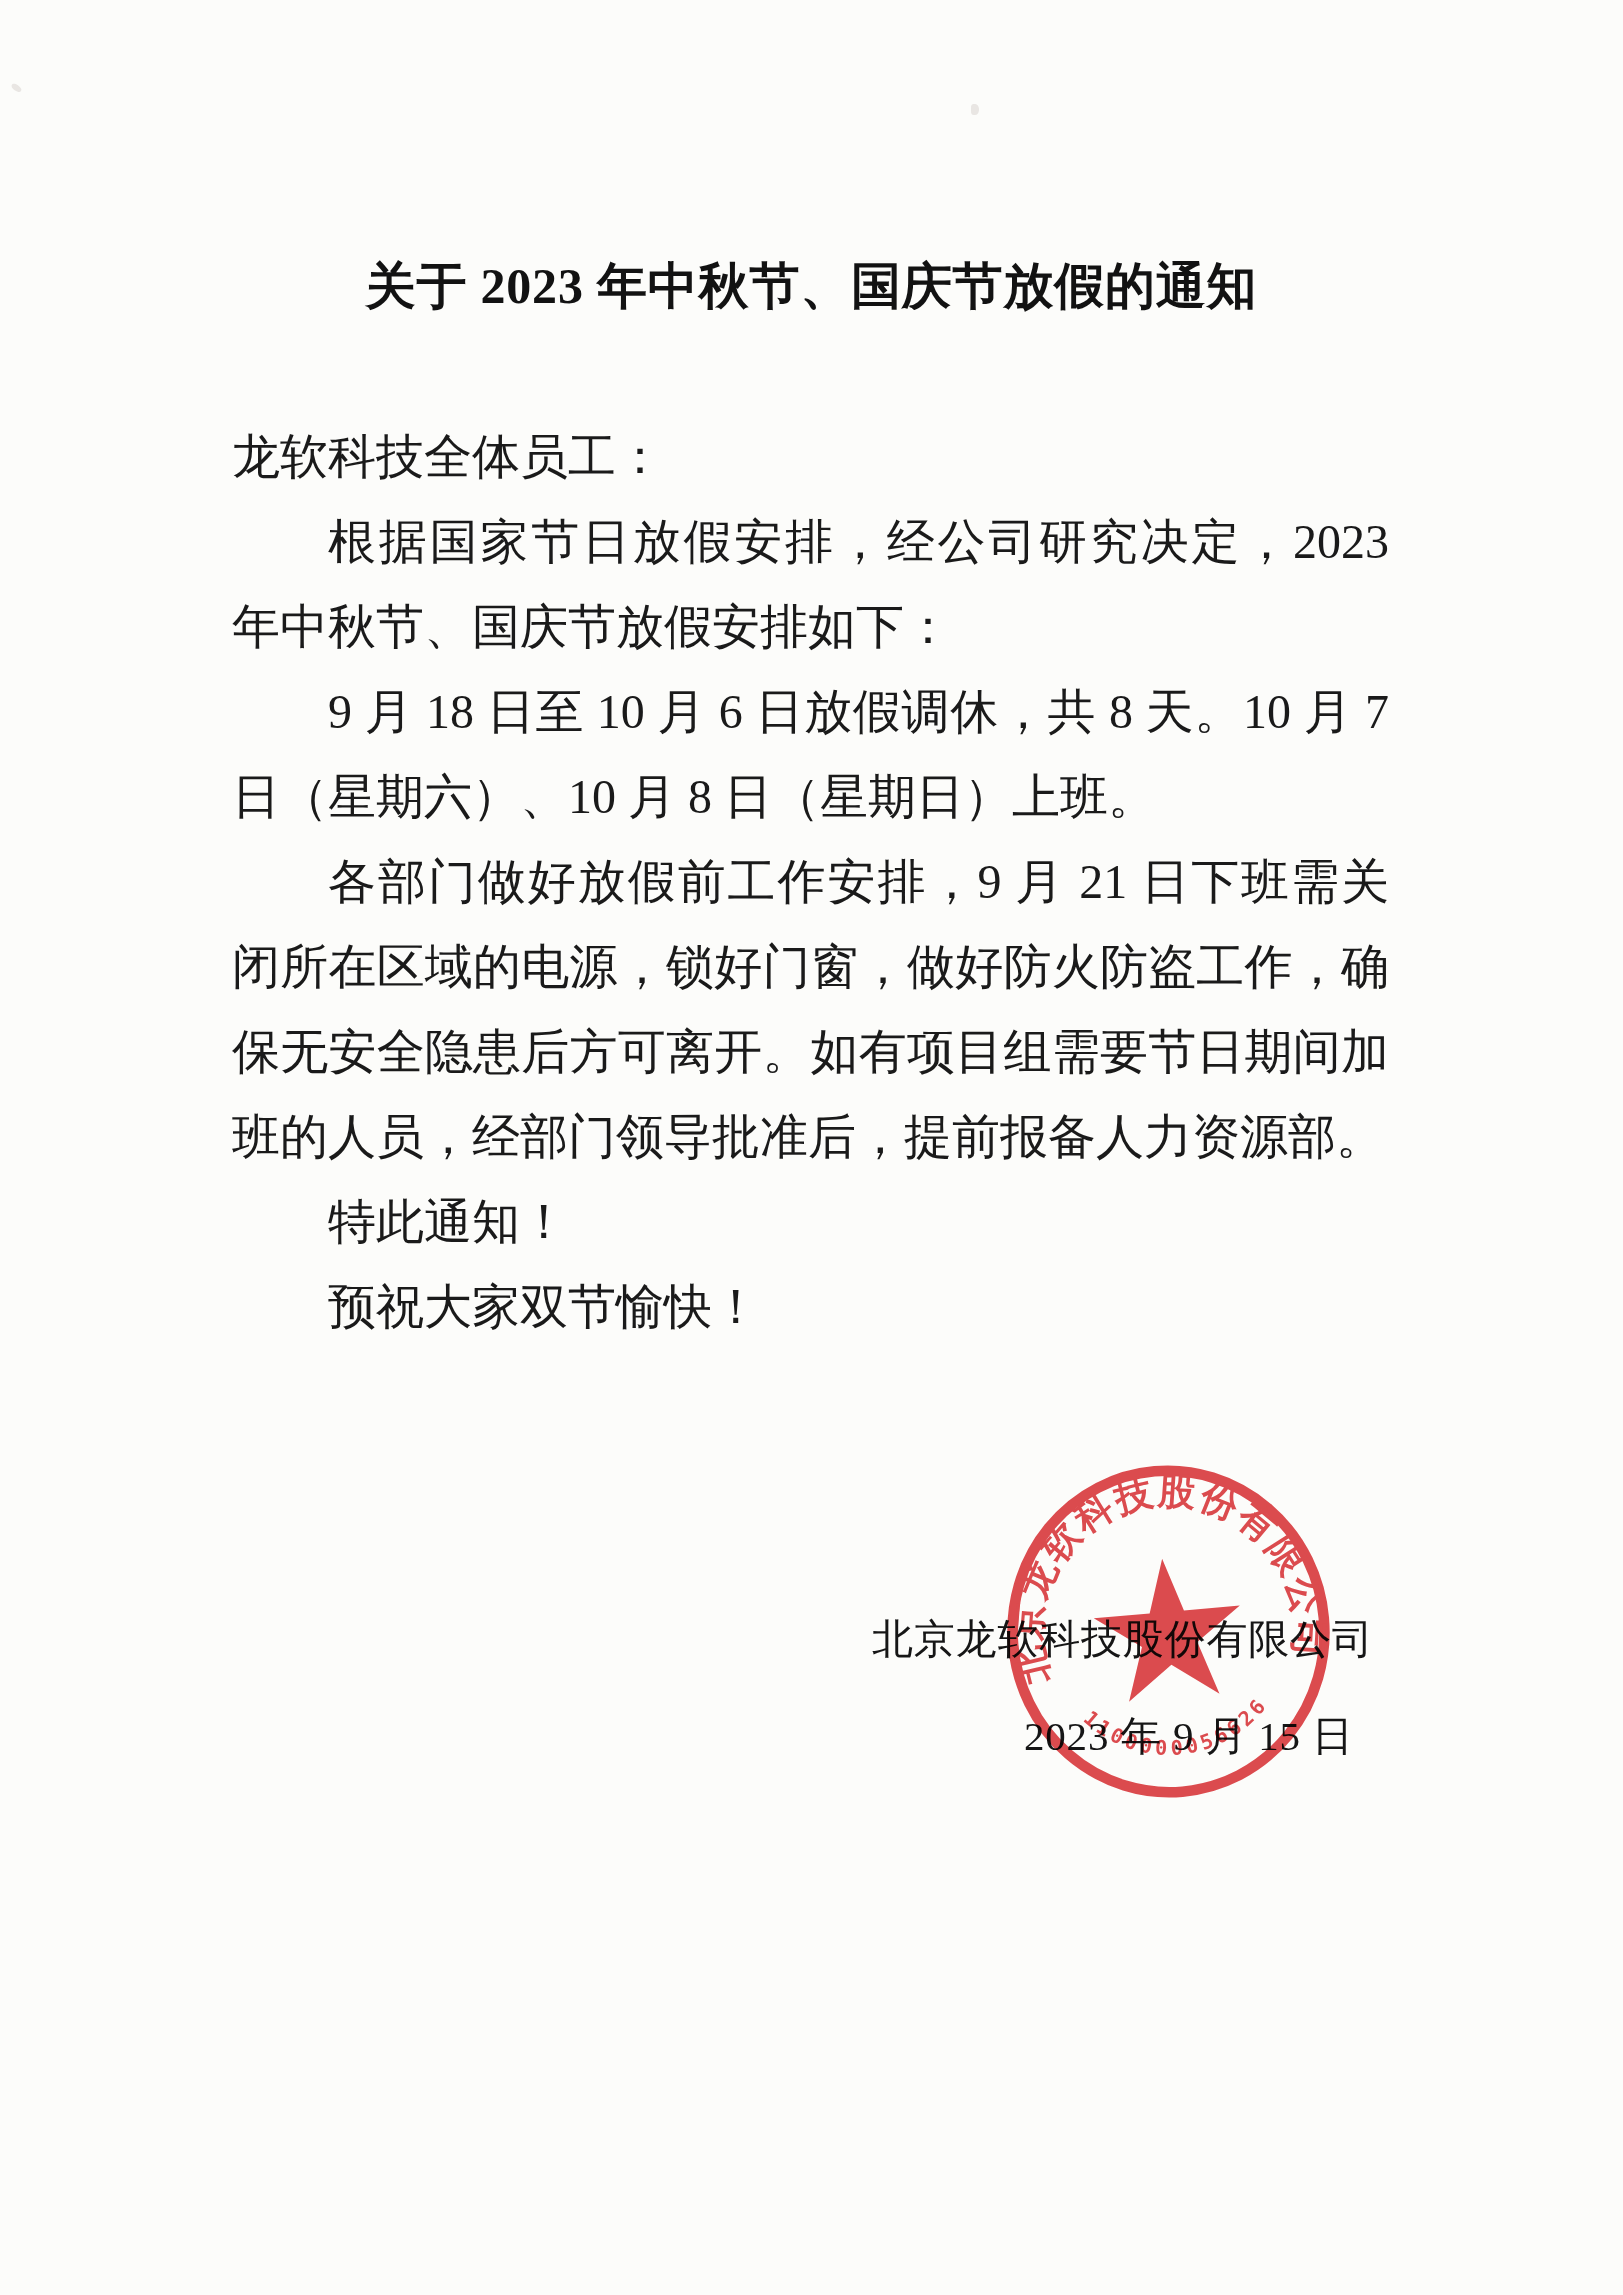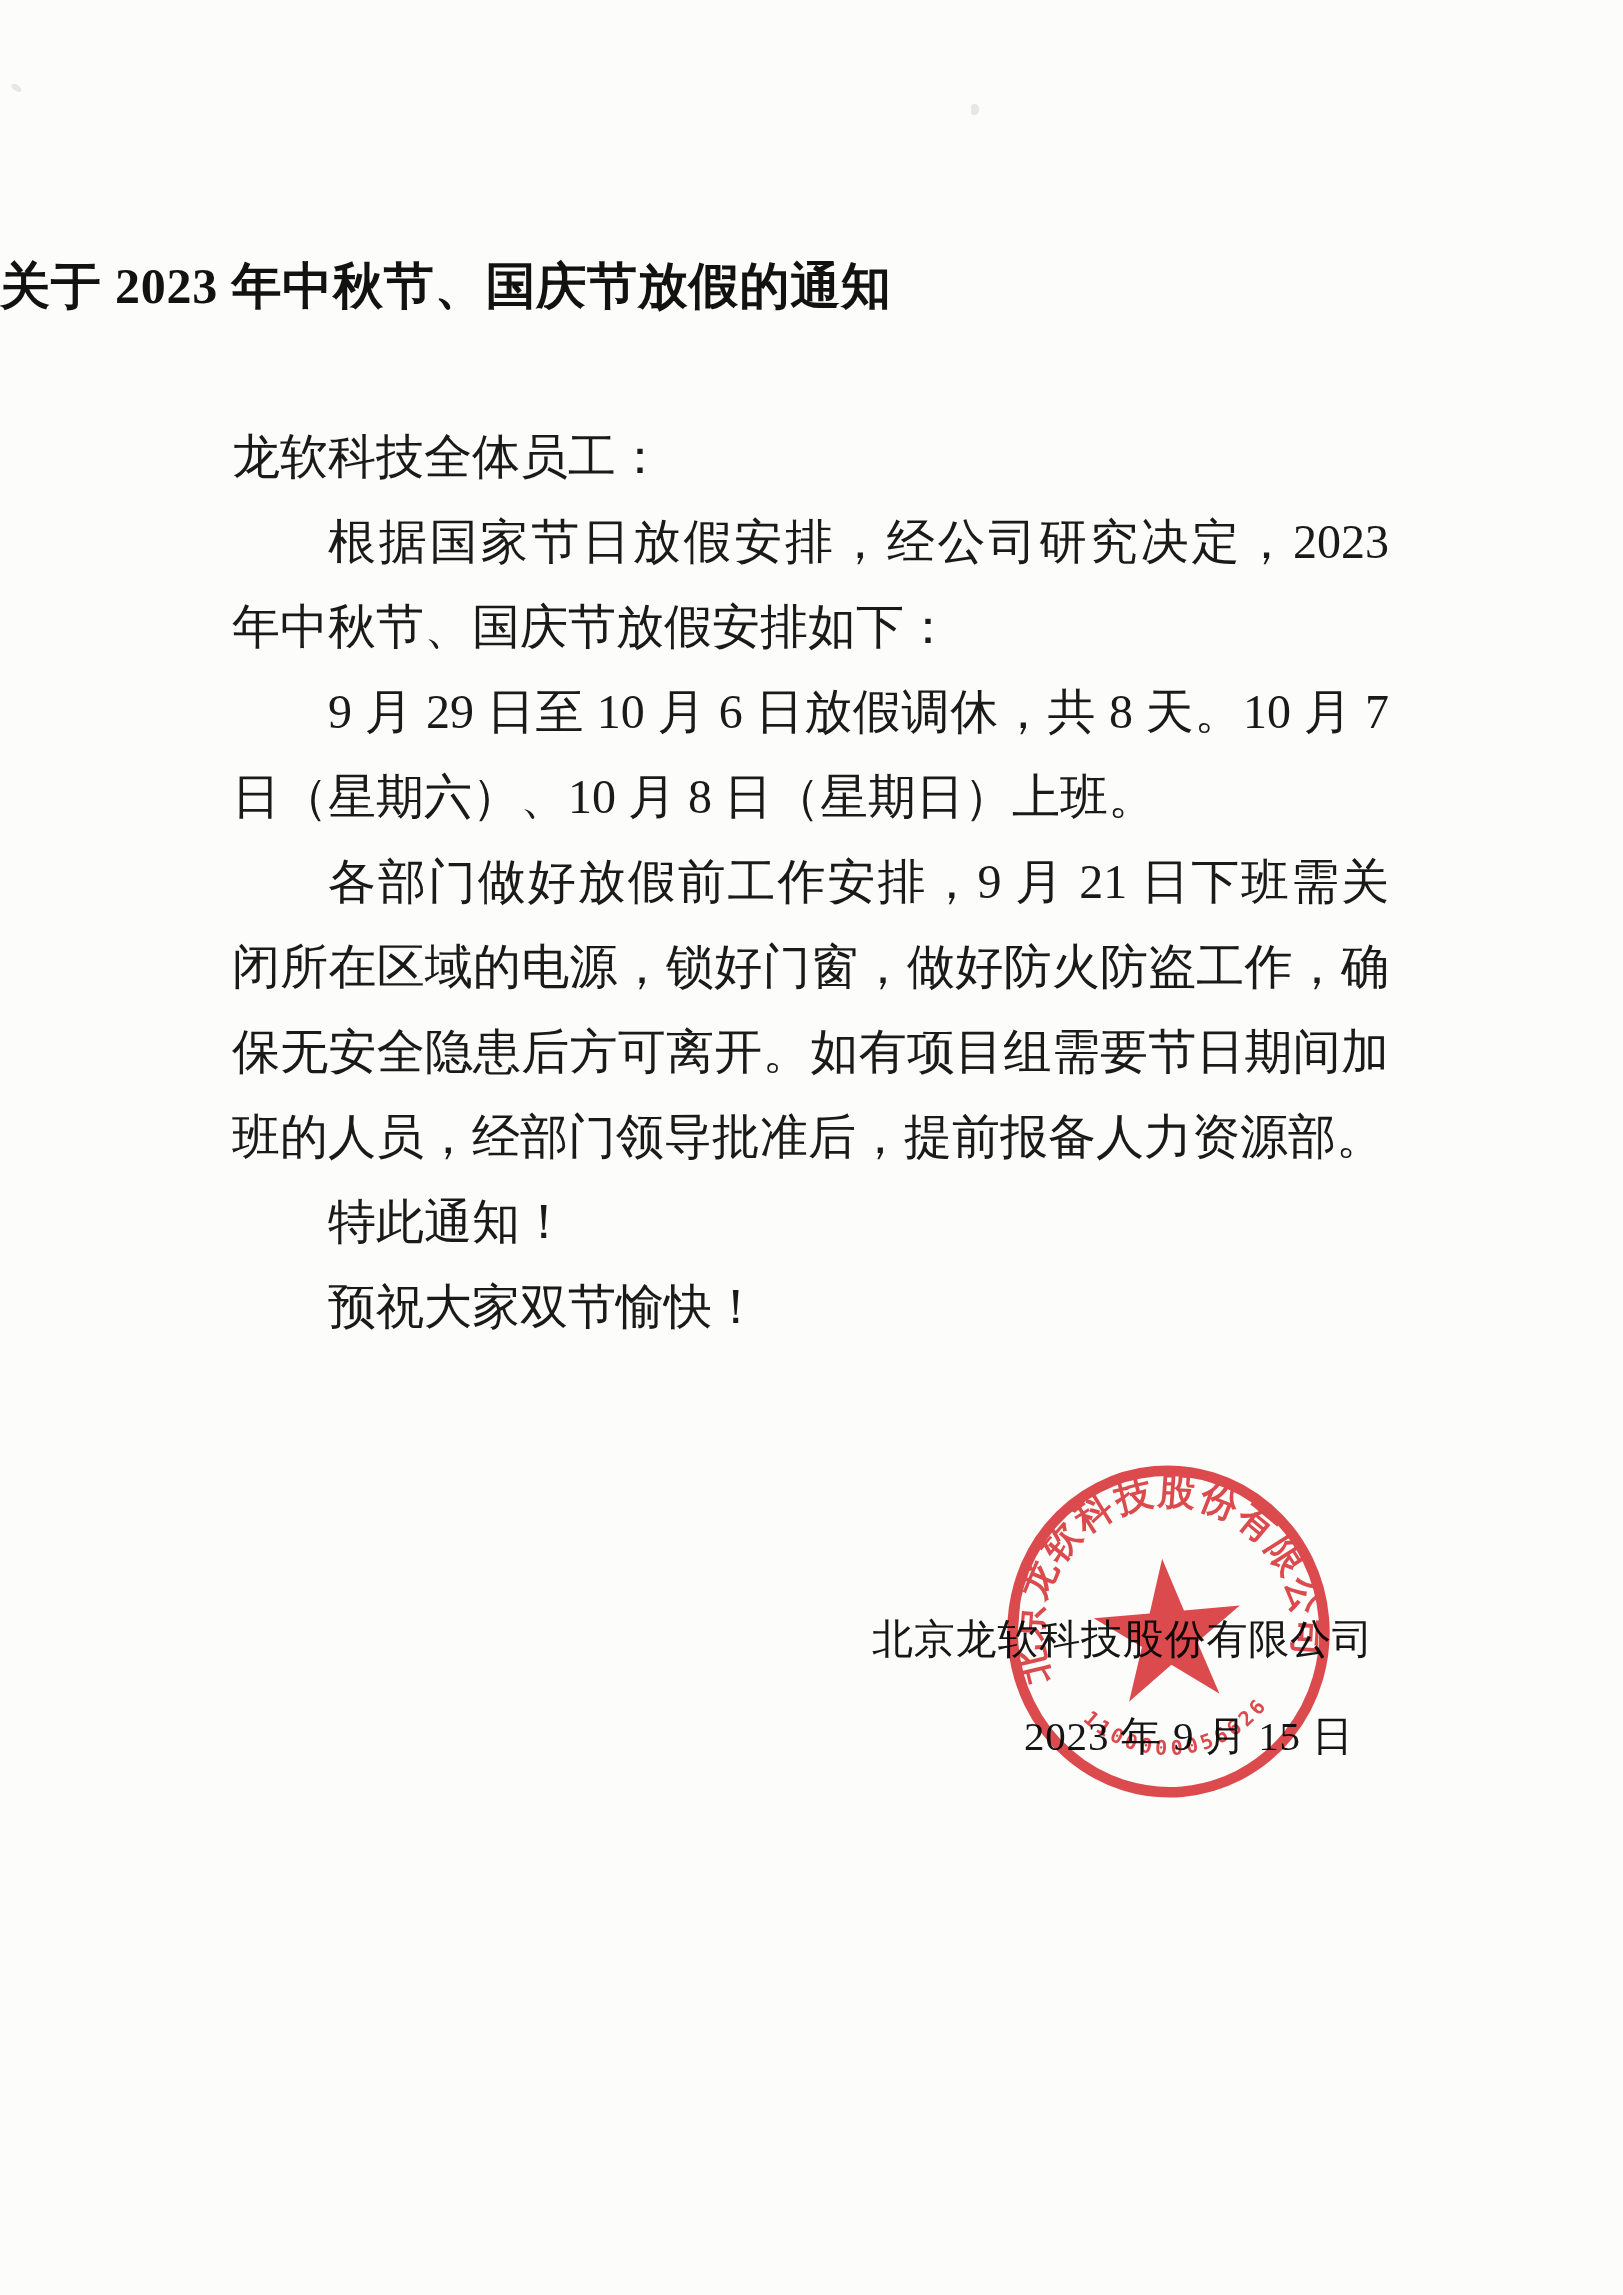--- a/index.html
+++ b/index.html
@@ -26,21 +26,21 @@
   }
   .speck.s1 { left: 11.4px;  top: 85px; width: 11.4px; height: 5.7px; transform: rotate(35deg); }
   .speck.s2 { left: 971px; top: 104px; width: 8px; height: 11.4px; border-radius: 40% 60% 60% 40%; }
 
   .title {
     position: absolute;
     left: 0;
     top: 253px;
     width: 100%;
     margin: 0;
-    text-align: left;
+    text-align: center;
     font-size: 50px;
     font-weight: bold;
     letter-spacing: 0.8px;
     color: #121212;
   }
 
   .body-text {
     position: absolute;
     left: 232px;
     top: 414px;
@@ -110,21 +110,21 @@
 <div class="page">
 
   <span class="speck s1"></span>
   <span class="speck s2"></span>
 
   <h1 class="title">关于 2023 年中秋节、国庆节放假的通知</h1>
 
   <div class="body-text">
     <p>龙软科技全体员工：</p>
     <p class="indent">根据国家节日放假安排，经公司研究决定，2023 年中秋节、国庆节放假安排如下：</p>
-    <p class="indent">9 月 29 日至 10 月 6 日放假调休，共 8 天。10 月 7 日（星期六）、10 月 8 日（星期日）上班。</p>
+    <p class="indent">9 月 18 日至 10 月 6 日放假调休，共 8 天。10 月 7 日（星期六）、10 月 8 日（星期日）上班。</p>
     <p class="indent">各部门做好放假前工作安排，9 月 21 日下班需关闭所在区域的电源，锁好门窗，做好防火防盗工作，确保无安全隐患后方可离开。如有项目组需要节日期间加班的人员，经部门领导批准后，提前报备人力资源部。</p>
     <p class="indent">特此通知！</p>
     <p class="indent">预祝大家双节愉快！</p>
   </div>
 
   <div class="sig-company">北京龙软科技股份有限公司</div>
 
   <div class="sig-date">2023 年 9 月 15 日</div>
 
   <svg class="stamp" viewBox="0 0 410 420" xmlns="http://www.w3.org/2000/svg">

